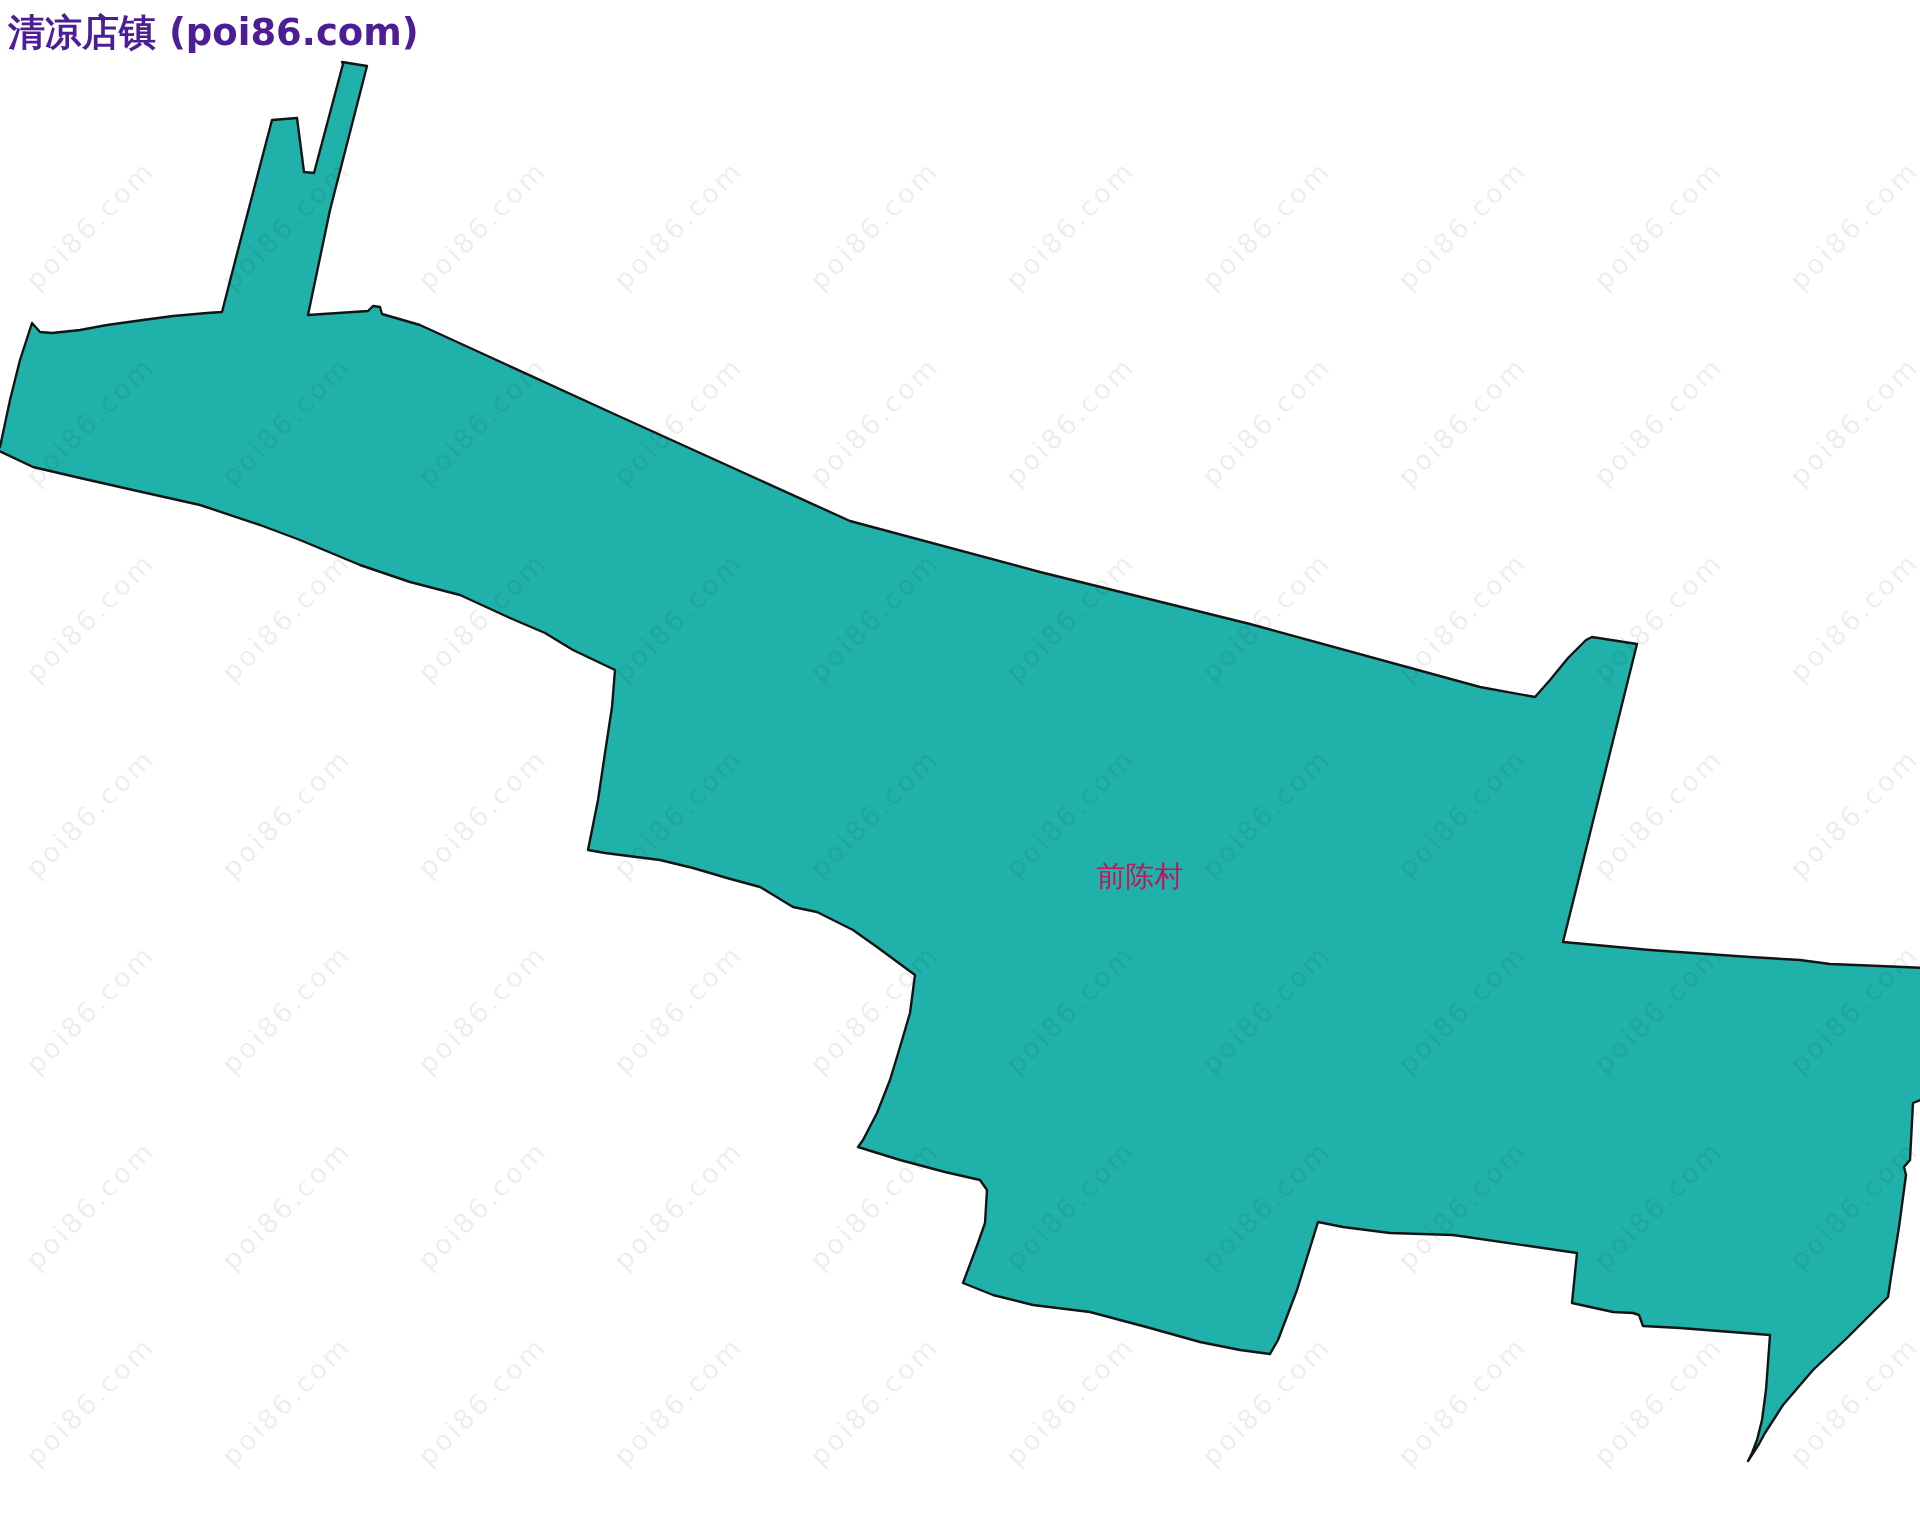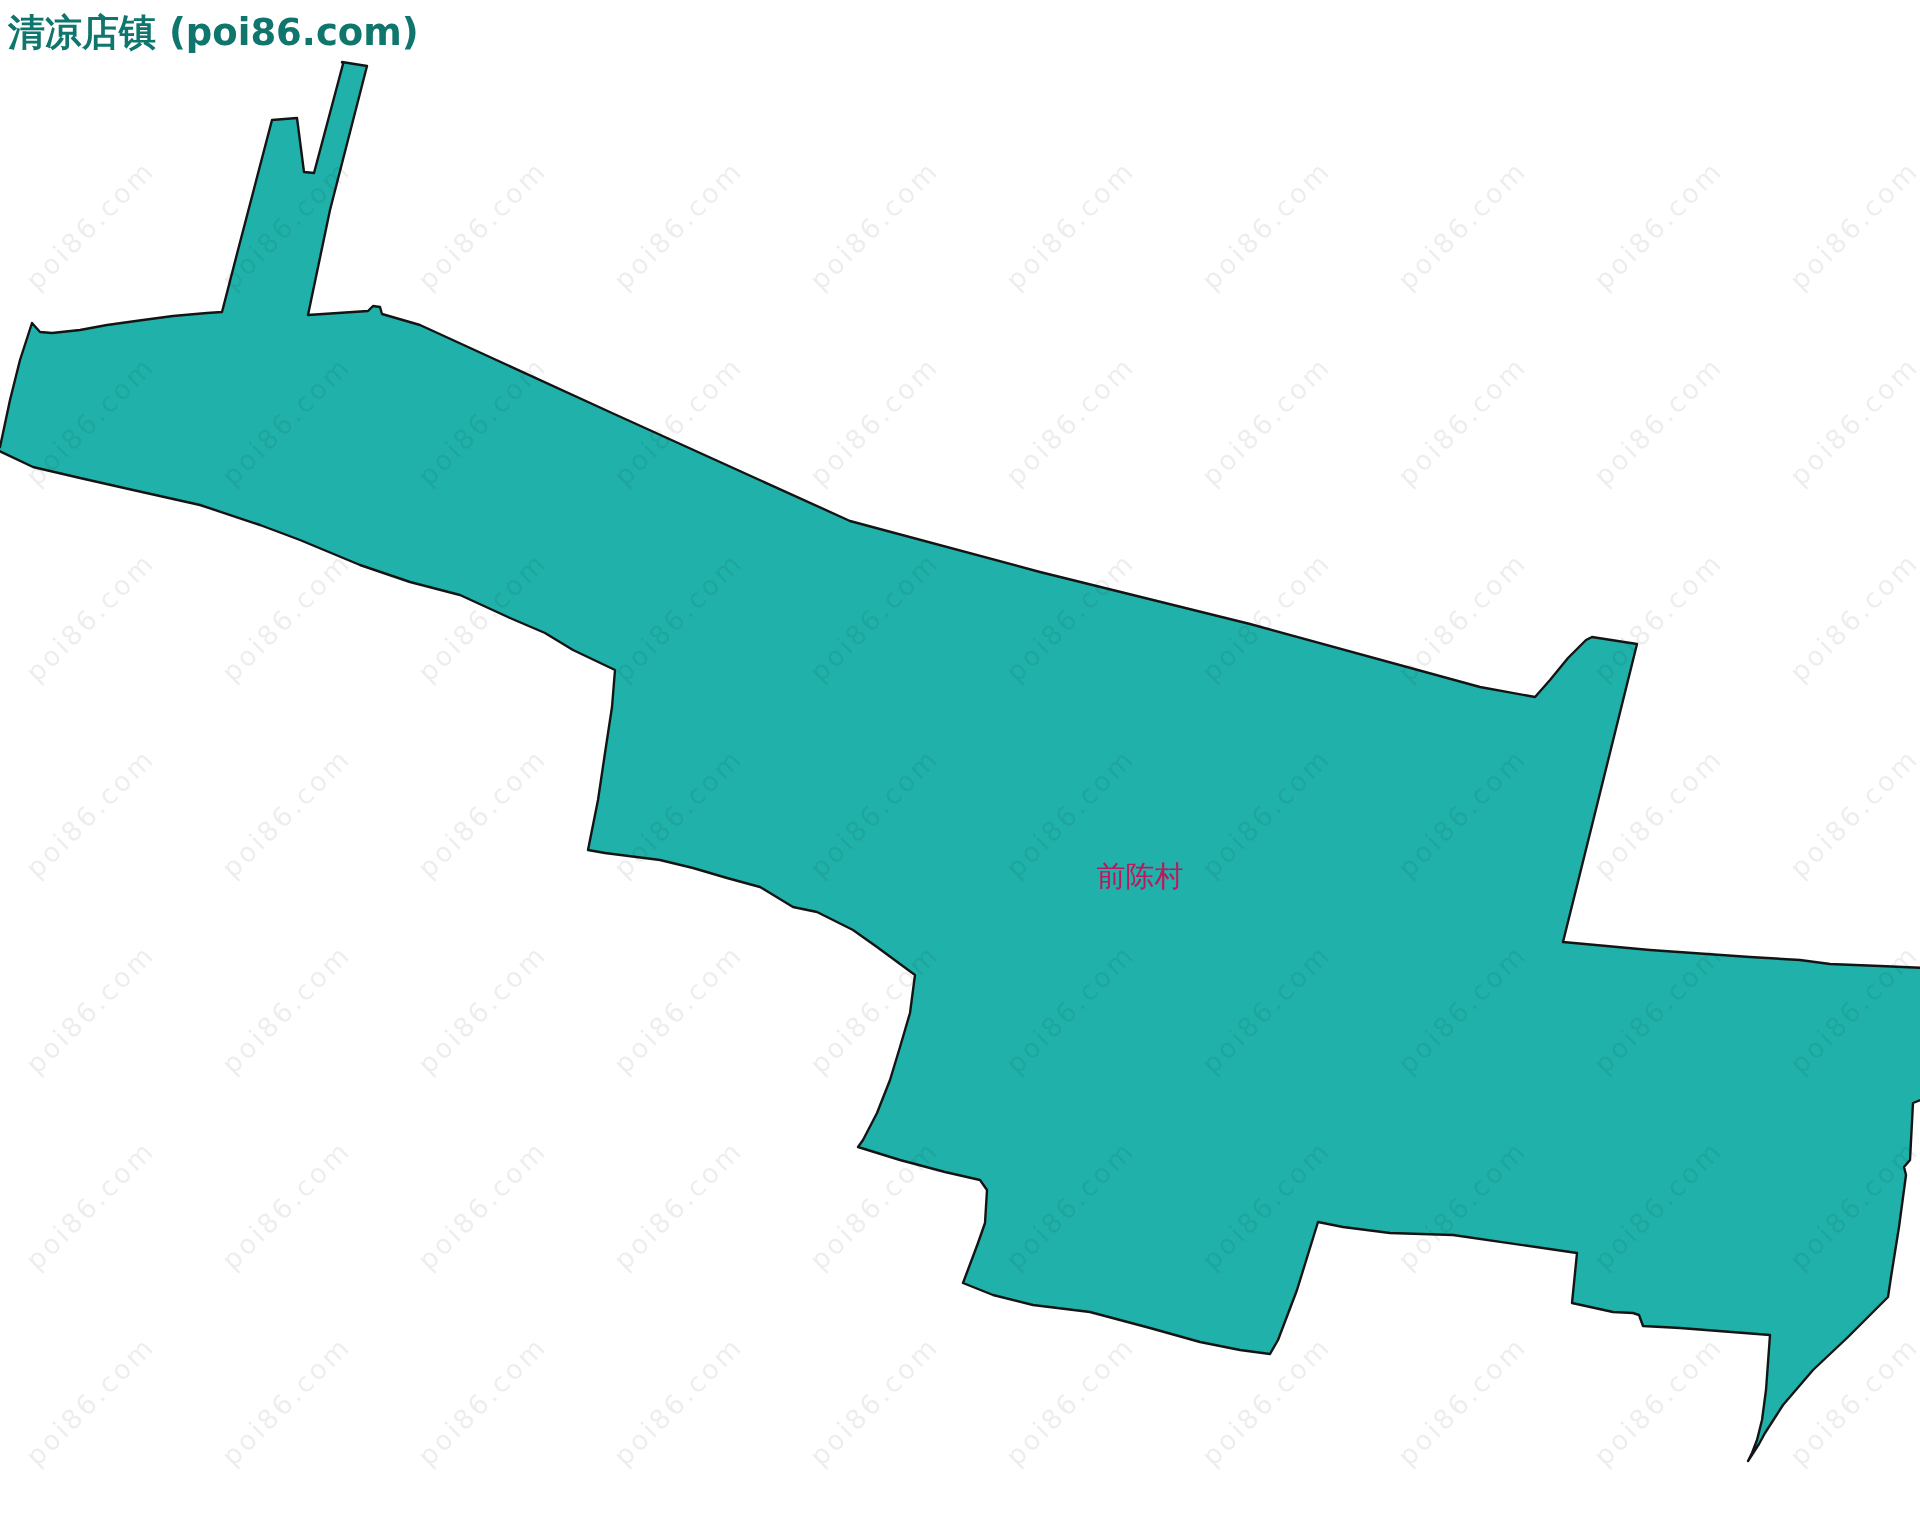--- a/index.html
+++ b/index.html
@@ -22,21 +22,21 @@
     width: 1920px;
     height: 1528px;
     display: block;
   }
   #page-title {
     position: absolute;
     left: 8px;
     top: 8px;
     font-size: 37px;
     font-weight: 600;
-    color: #0f766e;
+    color: #4c1d95;
     letter-spacing: 0px;
     white-space: nowrap;
     z-index: 30;
   }
   #region-label {
     position: absolute;
     transform: translate(-50%, -50%);
     font-size: 29px;
     color: #be185d;
     white-space: nowrap;

